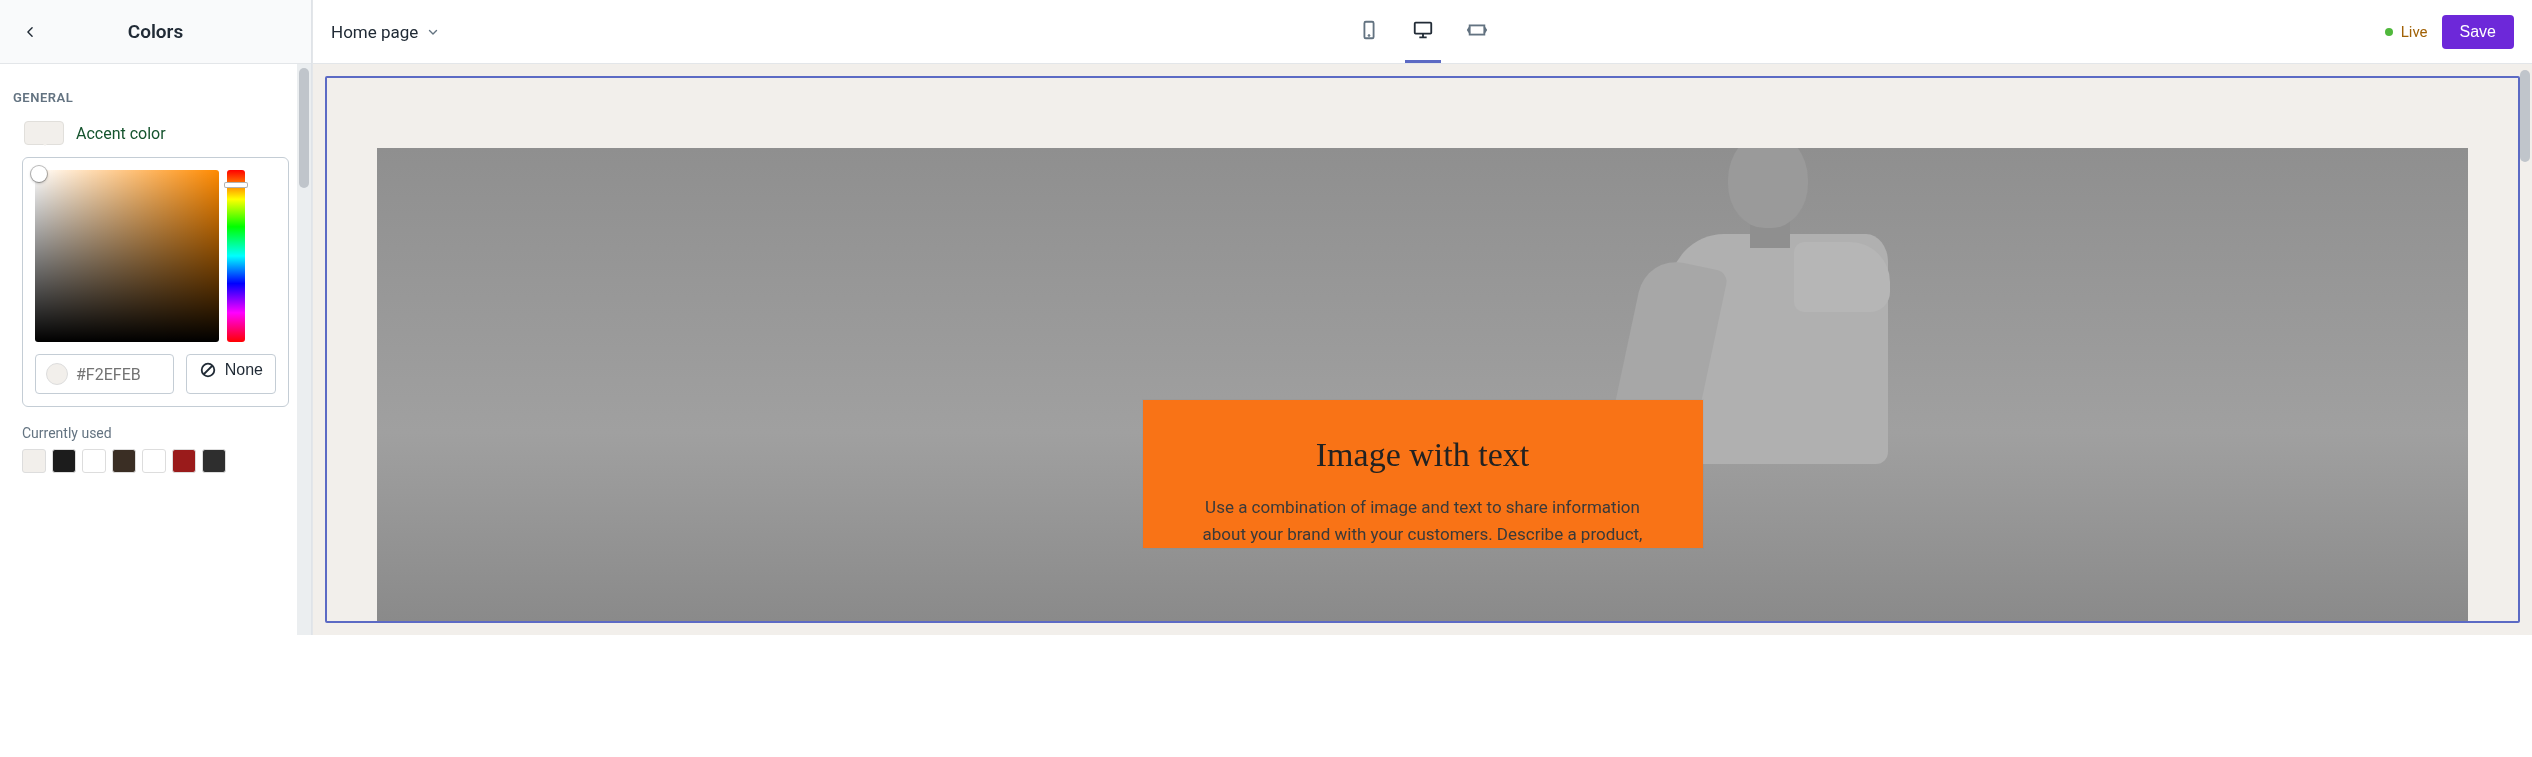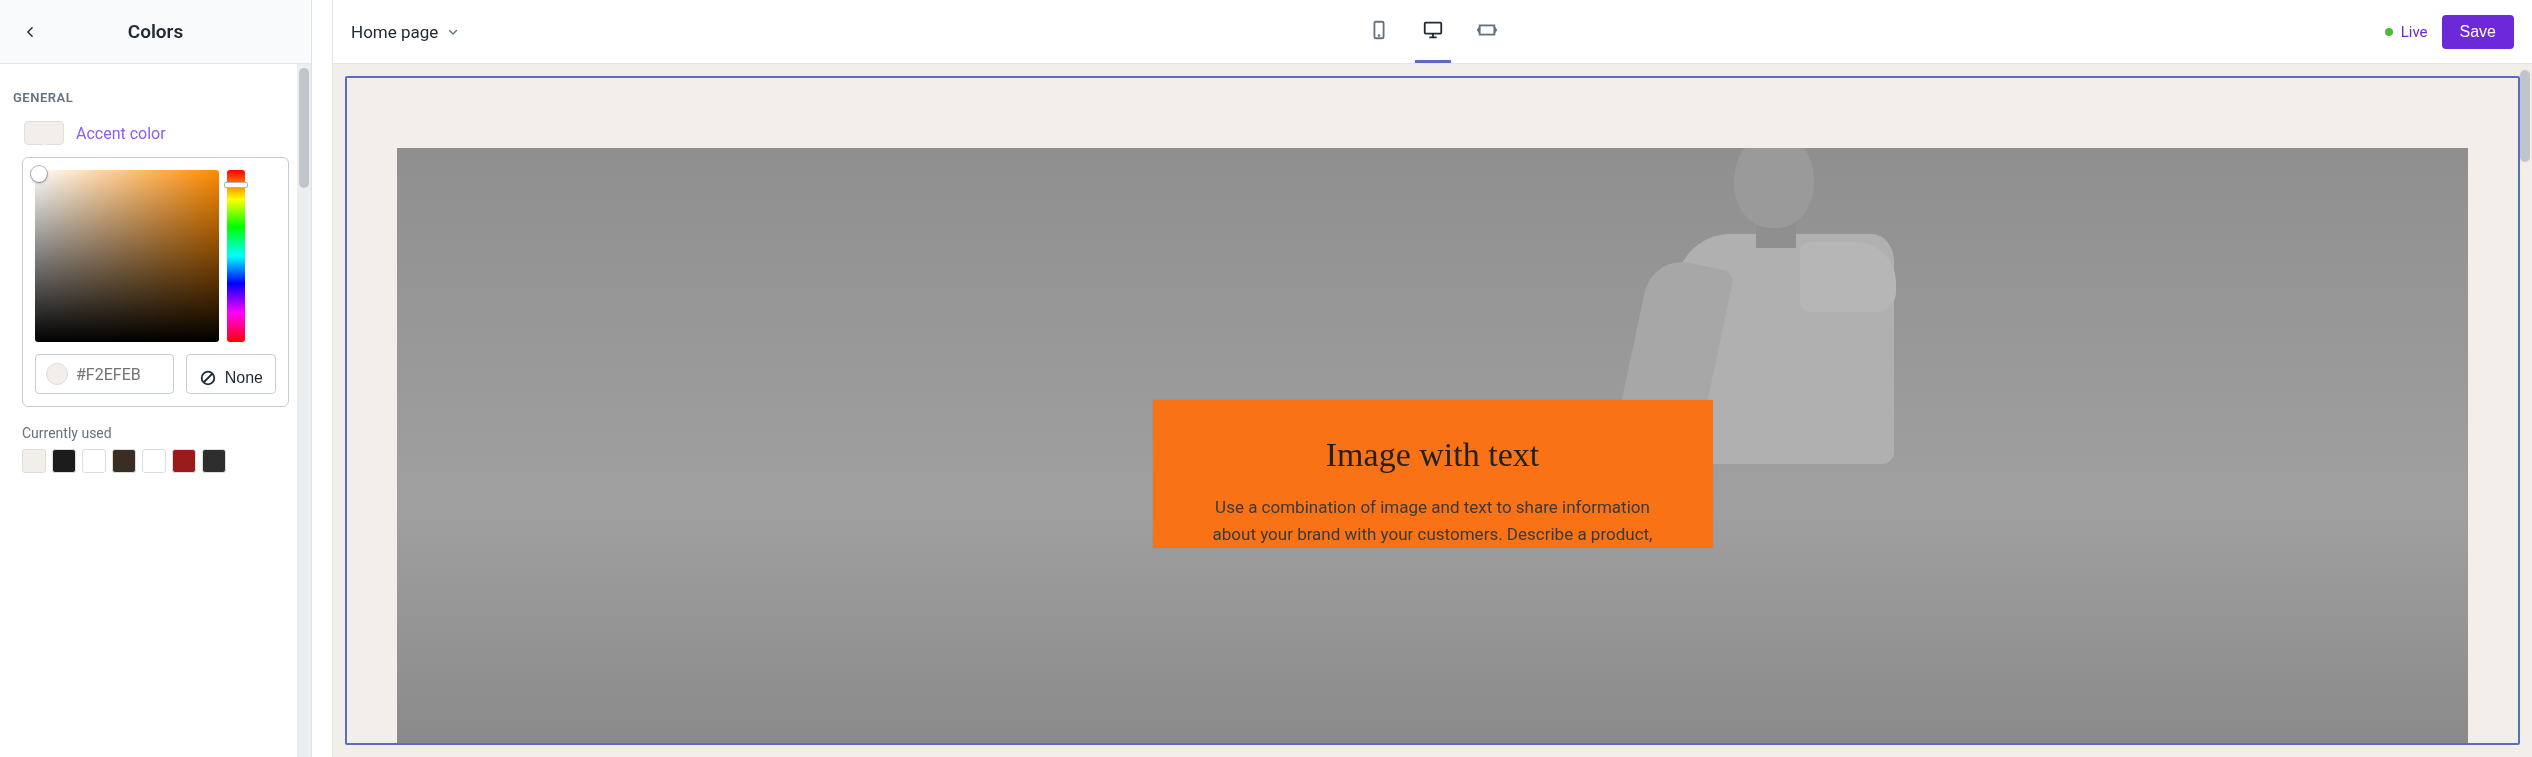--- a/index.html
+++ b/index.html
@@ -1,53 +1,53 @@
 <!DOCTYPE html>
 <html><head>
 <meta charset="utf-8">
 <style>
 * { box-sizing: border-box; margin: 0; padding: 0; }
 body { font-family: -apple-system, BlinkMacSystemFont, "Segoe UI", Roboto, Helvetica, Arial, sans-serif; background: #fff; color: #212b36; overflow: hidden; }
 
-.app { display: flex; width: 2532px; height: 757px; gap: 20px; }
+.app { display: flex; width: 2532px; height: 635px; }
 
 
 .sidebar { width: 312px; flex: 0 0 312px; border-right: 1px solid #dfe3e8; background: #fff; display: flex; flex-direction: column; position: relative; }
 
 .sidebar-header { height: 64px; background: #f9fafb; display: flex; align-items: center; justify-content: center; position: relative; border-bottom: 1px solid #e3e6e9; }
 .sidebar-back { position: absolute; left: 18px; top: 50%; transform: translateY(-50%); width: 24px; height: 24px; display: flex; align-items: center; justify-content: center; cursor: pointer; }
 .sidebar-title { font-size: 19px; font-weight: 600; color: #212b36; }
 
 .sidebar-body { flex: 1; overflow: auto; position: relative; }
 
 .sect-label { font-size: 13px; font-weight: 600; letter-spacing: .5px; color: #637381; padding: 26px 13px 16px; text-transform: uppercase; }
 
 .color-row { display: flex; align-items: center; gap: 12px; padding: 0 24px 12px; }
 .color-row .swatch { width: 40px; height: 24px; border-radius: 4px; background: #f2efeb; border: 1px solid #e1dfdb; position: relative; }
 .color-row .swatch::after { content:""; position:absolute; left:14px; bottom:-8px; border:6px solid transparent; border-top-color:#f2efeb; }
-.color-label { font-size: 16px; color: #8b5cf6; }
+.color-label { font-size: 16px; color: #14532d; }
 
 .picker-card { margin: 0 22px 18px; border: 1px solid #c4cdd5; border-radius: 6px; padding: 12px; background: #fff; }
 
 .sv-area { width: 184px; height: 172px; border-radius: 3px; position: relative; background:
   linear-gradient(to top, #000, rgba(0,0,0,0)),
   linear-gradient(to right, #fff, rgba(255,255,255,0)),
   #ff8a00; }
 .sv-handle { position:absolute; width:16px; height:16px; border-radius:50%; background:#fff; box-shadow:0 0 0 1px rgba(0,0,0,.25), 0 1px 3px rgba(0,0,0,.3); left:-4px; top:-4px; }
 
 .hue-bar { width: 18px; height: 172px; border-radius: 3px; background: linear-gradient(to bottom, #ff0000 0%, #ffff00 17%, #00ff00 33%, #00ffff 50%, #0000ff 66%, #ff00ff 83%, #ff0000 100%); position: relative; }
 .hue-handle { position:absolute; left:-3px; right:-3px; height:6px; top:12px; background:#fff; border:1px solid rgba(0,0,0,.3); border-radius:2px; }
 
 .picker-row { display:flex; gap:8px; }
 
 .value-row { display:flex; gap:12px; margin-top:12px; }
 .hex-field { flex:1; display:flex; align-items:center; gap:8px; border:1px solid #c4cdd5; border-radius:4px; padding:6px 10px; height:40px; }
 .hex-field .dot { width:22px; height:22px; border-radius:50%; background:#f2efeb; border:1px solid #ddd; }
 .hex-field .val { font-size:16px; color:#737373; }
-.none-btn { display:flex; align-items:flex-end; gap:8px; border:1px solid #c4cdd5; border-radius:4px; padding:6px 12px; height:40px; cursor:pointer; font-size:16px; color:#212b36; background:#fff; }
+.none-btn { display:flex; align-items:flex-start; gap:8px; border:1px solid #c4cdd5; border-radius:4px; padding:6px 12px; height:40px; cursor:pointer; font-size:16px; color:#212b36; background:#fff; }
 .none-btn svg { width:18px; height:18px; }
 
 .cur-used { padding: 0 22px; }
 .cur-used-label { font-size:14px; color:#637381; margin-bottom:8px; }
 .swatch-row { display:flex; gap:6px; }
 .mini-sw { width:24px; height:24px; border-radius:3px; border:1px solid #ddd; }
 
 .sidebar-scroll { position:absolute; right:0; top:0; bottom:0; width:14px; background:#ebeef0; display:flex; justify-content:center; }
 .sidebar-scroll .thumb { width:10px; background:#c0c5cb; border-radius:5px; margin-top:4px; height:120px; }
 
@@ -57,21 +57,21 @@
 .topbar { height:64px; display:flex; align-items:center; padding:14px 18px; border-bottom:1px solid #e3e6e9; position:relative; }
 .page-sel { display:flex; align-items:center; gap:8px; font-size:17px; color:#212b36; cursor:pointer; }
 .page-sel svg { width:14px; height:14px; }
 
 .view-switch { position:absolute; left:50%; top:0; bottom:0; transform:translateX(-50%); display:flex; align-items:center; gap:18px; }
 .view-btn { width:36px; height:62px; display:flex; align-items:center; justify-content:center; cursor:pointer; color:#637381; border-bottom:3px solid transparent; }
 .view-btn.active { color:#212b36; border-bottom-color:#5c6ac4; }
 .view-btn svg { width:22px; height:22px; stroke:currentColor; }
 
 .top-right { margin-left:auto; display:flex; align-items:center; gap:14px; }
-.live { display:flex; align-items:center; gap:8px; font-size:15px; color:#6d28d9; }
+.live { display:flex; align-items:center; gap:8px; font-size:15px; color:#a16207; }
 .live .dot { width:8px; height:8px; border-radius:50%; background:#50b83c; }
 .save-btn { background:#6d28d9; color:#fff; font-size:16px; font-weight:500; padding:8px 18px; border:none; border-radius:4px; cursor:pointer; }
 
 .canvas-wrap { flex:1; background:#f2efeb; padding:12px; position:relative; }
 .canvas-scroll { position:absolute; right:0; top:0; bottom:0; width:14px; background:transparent; display:flex; justify-content:center; }
 .canvas-scroll .thumb { width:10px; background:#c0c5cb; border-radius:5px; margin-top:6px; height:92px; }
 
 .canvas-inner { border:2px solid #5c6ac4; height:100%; position:relative; background:#f2efeb; border-radius:2px; overflow:hidden; }
 
 .hero { position:absolute; left:50px; right:50px; top:70px; bottom:0; background:#9e9e9e; overflow:hidden; }

